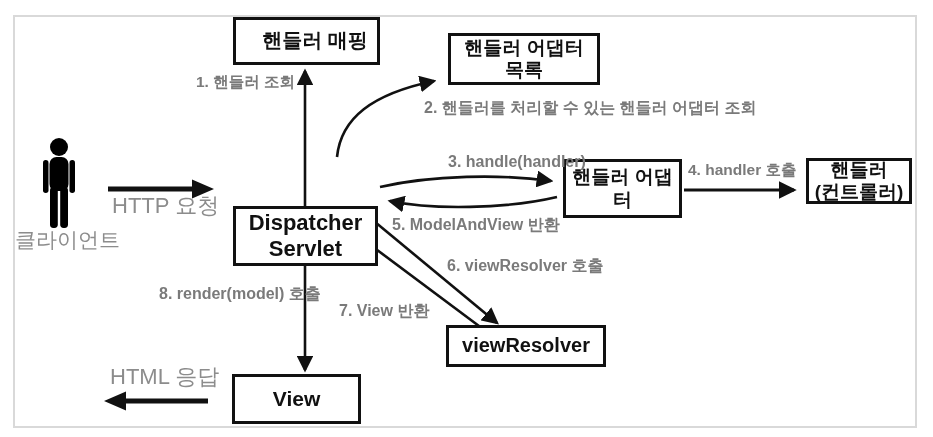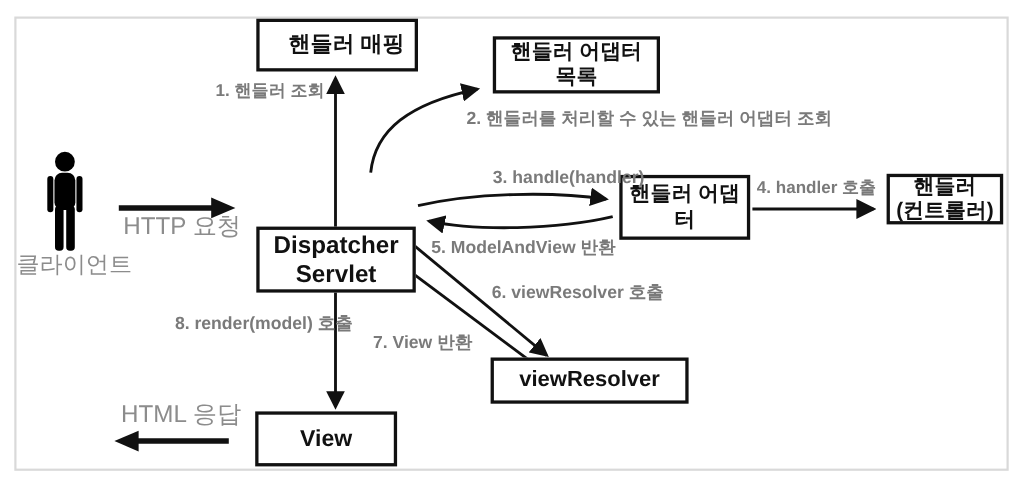--- a/index.html
+++ b/index.html
@@ -16,21 +16,21 @@
     position:absolute;box-sizing:border-box;border:3px solid #111;
     background:#fff;display:flex;align-items:center;justify-content:center;
     text-align:center;font-weight:bold;color:#111;white-space:pre-line;
     line-height:1.18;
   }
   .n-mapping   {left:233px;top:17px; width:147px;height:48px;font-size:20px;padding-left:17px;}
   .n-adapterlist{left:448px;top:33px;width:152px;height:52px;font-size:19px;}
   .n-dispatcher{left:233px;top:158px;width:145px;height:60px;font-size:22px;margin-top:48px;}
   .n-adapter   {left:563px;top:159px;width:119px;height:59px;font-size:19px;}
   .n-controller{left:806px;top:158px;width:106px;height:46px;font-size:19px;}
-  .n-viewresolver{left:446px;top:325px;width:180px;height:42px;font-size:20px;}
+  .n-viewresolver{left:446px;top:325px;width:160px;height:42px;font-size:20px;}
   .n-view      {left:232px;top:374px;width:129px;height:50px;font-size:21px;}
   .step{
     position:absolute;font-weight:bold;color:#7a7a7a;font-size:15.5px;
     white-space:nowrap;
   }
   .s1{left:196px;top:72px;}
   .s2{left:424px;top:98px;font-size:16px;}
   .s3{left:404px;top:153px;font-size:16px;margin-left:44px;}
   .s4{left:688px;top:160px;text-align:center;}
   .s5{left:392px;top:215px;font-size:16px;}

